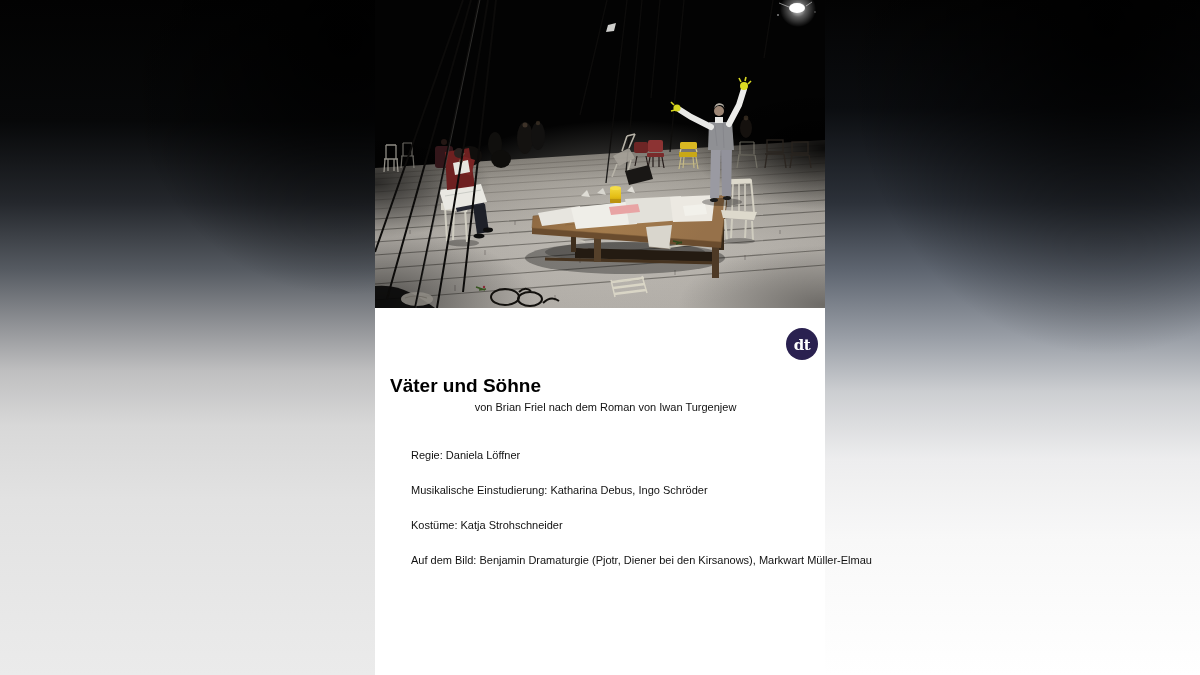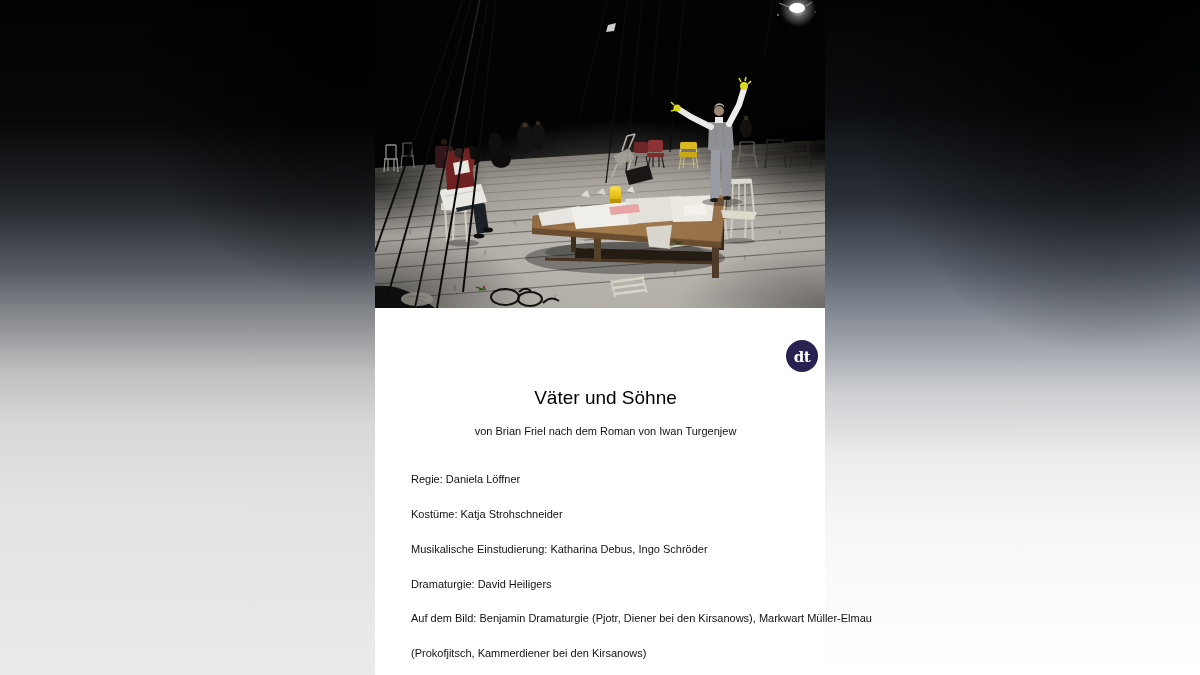--- a/index.html
+++ b/index.html
@@ -25,21 +25,21 @@
   }
 
   
   .content{position:absolute;left:375px;top:0;width:450px;height:675px;background:#ffffff;}
   .photo-wrap{display:block;width:450px;height:308px;line-height:0;}
   .panel{position:relative;width:450px;height:367px;background:#ffffff;}
 
   .dt-logo{position:absolute;top:16px;right:7px;width:32px;height:32px;}
 
   .textcol{padding-left:11px;color:#111;}
-  .title{font-size:19px;font-weight:normal;line-height:23px;color:#000;margin:16px;padding-top:62px;white-space:pre;text-align:center;}
+  .title{font-size:19px;font-weight:bold;line-height:23px;color:#000;margin:4px;padding-top:62px;white-space:pre;}
   .subtitle{font-size:11px;line-height:12px;margin:0;white-space:pre;text-align:center;}
   .block{font-size:11px;line-height:11.6px;white-space:pre;}
   .block div{min-height:11.6px;padding-left:25px;}
   .credits{margin-top:14px;}
 </style>
 </head>
 <body>
 
 <div class="page">
 
@@ -285,24 +285,22 @@
           <text x="16" y="21.5" text-anchor="middle" font-family="DejaVu Serif, serif" font-size="15" font-weight="bold" letter-spacing="-0.5" fill="#ffffff">dt</text>
         </svg>
       </div>
 
       <div class="textcol">
         <h1 class="title">Väter und Söhne</h1>
         <div class="subtitle">von Brian Friel nach dem Roman von Iwan Turgenjew</div>
 
         <div class="block credits">
           <div>Regie: Daniela Löffner</div>
+          <div>Musikalische Einstudierung: Katharina Debus, Ingo Schröder</div>
           <div>Kostüme: Katja Strohschneider</div>
-          <div>Musikalische Einstudierung: Katharina Debus, Ingo Schröder</div>
-          <div>Dramaturgie: David Heiligers</div>
           <div>Auf dem Bild: Benjamin Dramaturgie (Pjotr, Diener bei den Kirsanows), Markwart Müller-Elmau</div>
-          <div>(Prokofjitsch, Kammerdiener bei den Kirsanows)</div>
         </div>
 
       </div>
 
     </div>
   </div>
 </div>
 
 </body></html>

